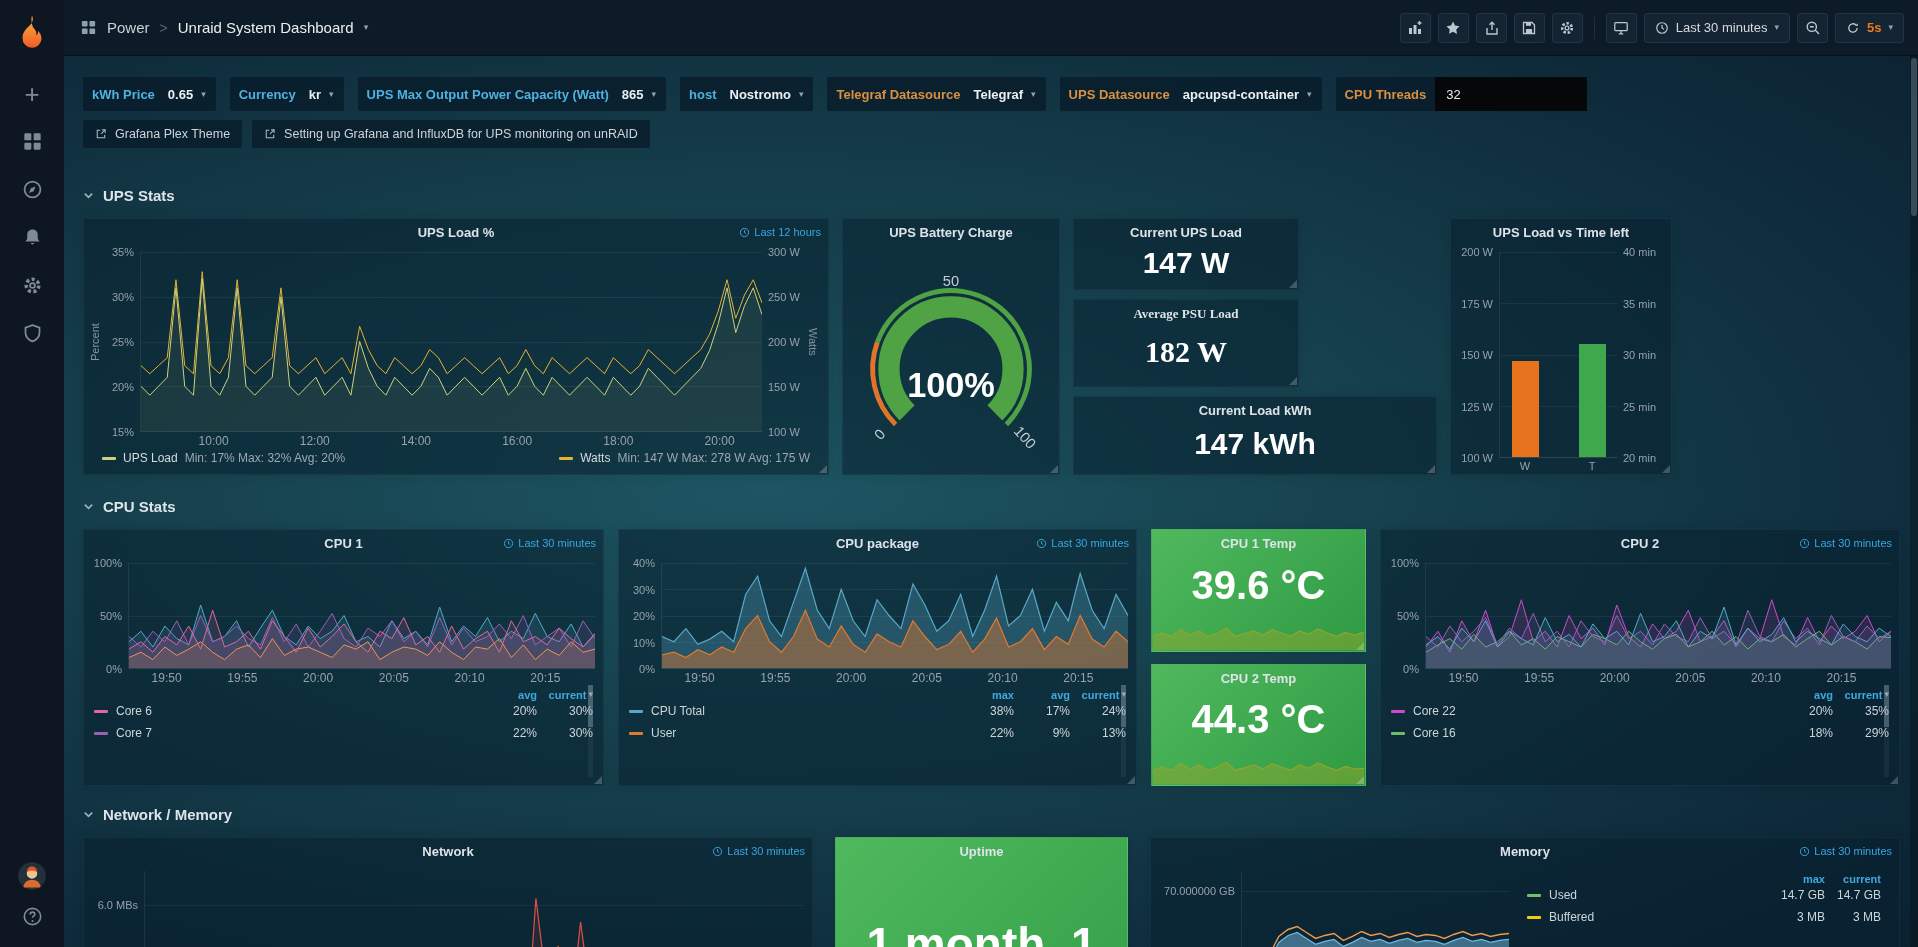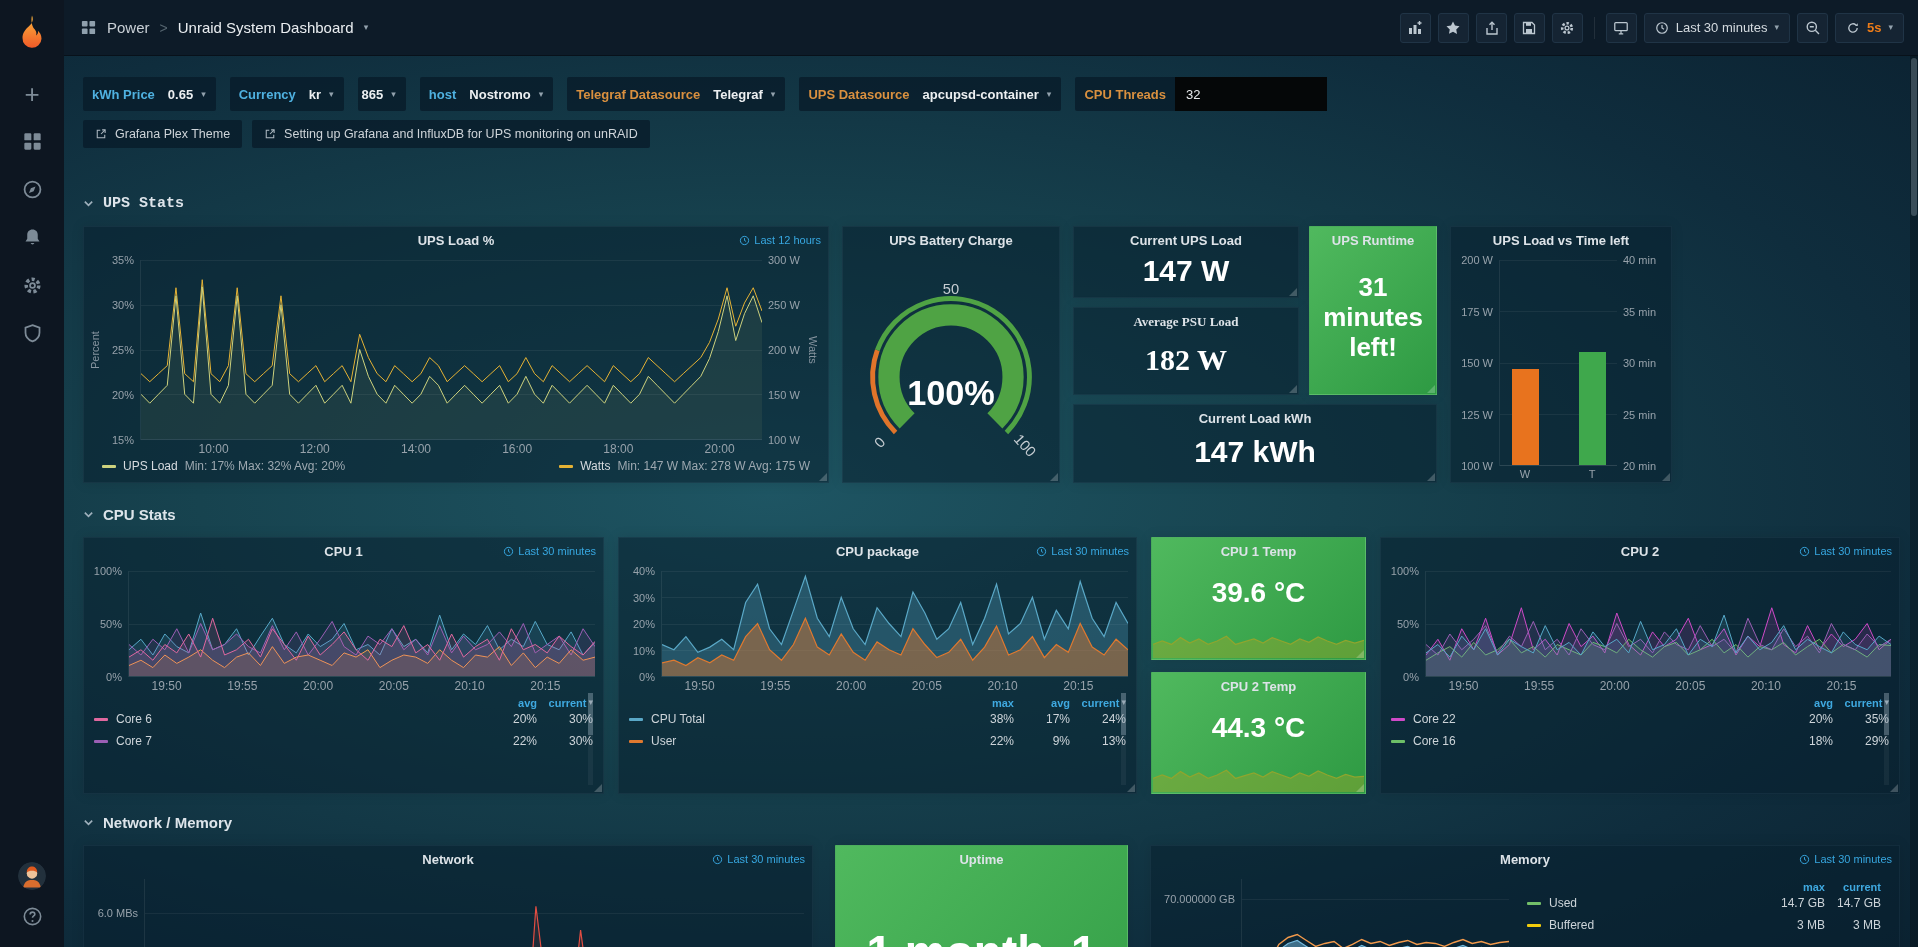--- a/index.html
+++ b/index.html
@@ -54,21 +54,21 @@
 
 
 .links{display:flex;gap:10px;margin-top:6px;height:32px;align-items:center;}
 .link-chip{display:flex;align-items:center;gap:8px;background:rgba(8,27,41,.78);color:#ced4d9;
   font-size:12.5px;padding:7px 12px;border-radius:2px;cursor:pointer;}
 .link-chip svg{width:12px;height:12px;color:#aeb9c2;}
 
 
 .sec{display:flex;align-items:center;gap:9px;color:#dde4ea;font-size:15px;font-weight:700;cursor:pointer;height:26px;}
 .sec svg{width:11px;height:11px;color:#9fb0bc;}
-.sec-ups{margin-top:40px;font-family:Liberation Mono, monospace;}
+.sec-ups{margin-top:32px;}
 .sec-cpu{margin-top:18px;}
 .sec-net{margin-top:15px;}
 
 
 .grid-ups{margin-top:10px;height:257px;display:grid;grid-template-columns:746px 218px 364px 222px 1fr;gap:13px;}
 .grid-cpu{margin-top:10px;height:257px;display:grid;grid-template-columns:521px 519px 215px 1fr;gap:14px;}
 .grid-net{margin-top:10px;height:290px;display:grid;grid-template-columns:730px 293px 1fr;gap:22px;}
 .stats-grid{display:grid;grid-template-columns:226px 1fr;grid-template-rows:72px 88px 1fr;gap:9px 10px;}
 .costs-col{display:grid;grid-template-rows:72px 88px 1fr;gap:9px;}
 .temps-col{display:grid;grid-template-rows:1fr 1fr;gap:12px;}
@@ -119,21 +119,21 @@
 .lt-sb i{position:absolute;top:0;height:46%;width:100%;background:rgba(160,180,195,.35);display:block;}
 .mem-legend{width:195px;flex-shrink:0;padding:4px 8px 0 0;}
 
 
 .stat-value{flex:1;display:flex;align-items:center;justify-content:center;font-size:30px;
   font-weight:700;color:#fff;padding-bottom:10px;text-align:center;}
 .stat-value.md{font-size:26px;}
 .tile-green{background:linear-gradient(135deg,#50b95e 0%,#2e9a43 100%);border-color:rgba(255,255,255,.08);}
 .runtime-value{font-size:26px;line-height:1.15;padding:0 6px 12px;}
 .uptime-value{margin-top:52px;text-align:center;font-size:46px;font-weight:700;color:#fff;white-space:nowrap;}
-.temp-value{font-size:28px;padding-bottom:2px;}
+.temp-value{font-size:40px;padding-bottom:2px;}
 .spark{height:34px;margin:0 1px 1px;position:relative;flex-shrink:0;}
 
 
 .bars{position:absolute;inset:0;display:flex;justify-content:center;gap:40px;}
 .bar-cell{position:relative;display:flex;align-items:flex-end;width:27px;height:100%;}
 .bar{width:100%;}
 .bar-label{position:absolute;top:100%;margin-top:3px;width:100%;text-align:center;font-size:11px;color:#97a2ab;}
 
 
 .gauge{width:196px;display:block;margin:4px auto 0;}
@@ -313,20 +313,21 @@
             </span>
         </span>
         <span class="var">
           <span class="var-label" style="color: rgb(79, 177, 224);">Currency</span>
           <span class="var-value">
               <span>kr</span>
               <span class="caret">▾</span>
             </span>
         </span>
         <span class="var">
+          <span class="var-label" style="color: rgb(79, 177, 224);">UPS Max Output Power Capacity (Watt)</span>
           <span class="var-value">
               <span>865</span>
               <span class="caret">▾</span>
             </span>
         </span>
         <span class="var">
           <span class="var-label" style="color: rgb(79, 177, 224);">host</span>
           <span class="var-value">
               <span>Nostromo</span>
               <span class="caret">▾</span>
@@ -465,26 +466,20 @@
           </div>
         </div>
 
         <div class="stats-grid">
           <div class="panel">
             <div class="panel-header">
                 <span class="panel-title">Current UPS Load</span>
               </div>
             <div class="stat-value">147 W</div>
           </div>
-          <div class="panel tile-green" style="grid-column:2;grid-row:1/3;">
-            <div class="panel-header">
-                <span class="panel-title">UPS Runtime</span>
-              </div>
-            <div class="stat-value runtime-value">31 minutes left!</div>
-          </div>
           <div class="panel" style="grid-column:1;grid-row:2;font-family:Liberation Serif, serif;">
             <div class="panel-header">
                 <span class="panel-title">Average PSU Load</span>
               </div>
             <div class="stat-value">182 W</div>
           </div>
           <div class="panel" style="grid-column:1/3;grid-row:3;">
             <div class="panel-header">
                 <span class="panel-title">Current Load kWh</span>
               </div>

